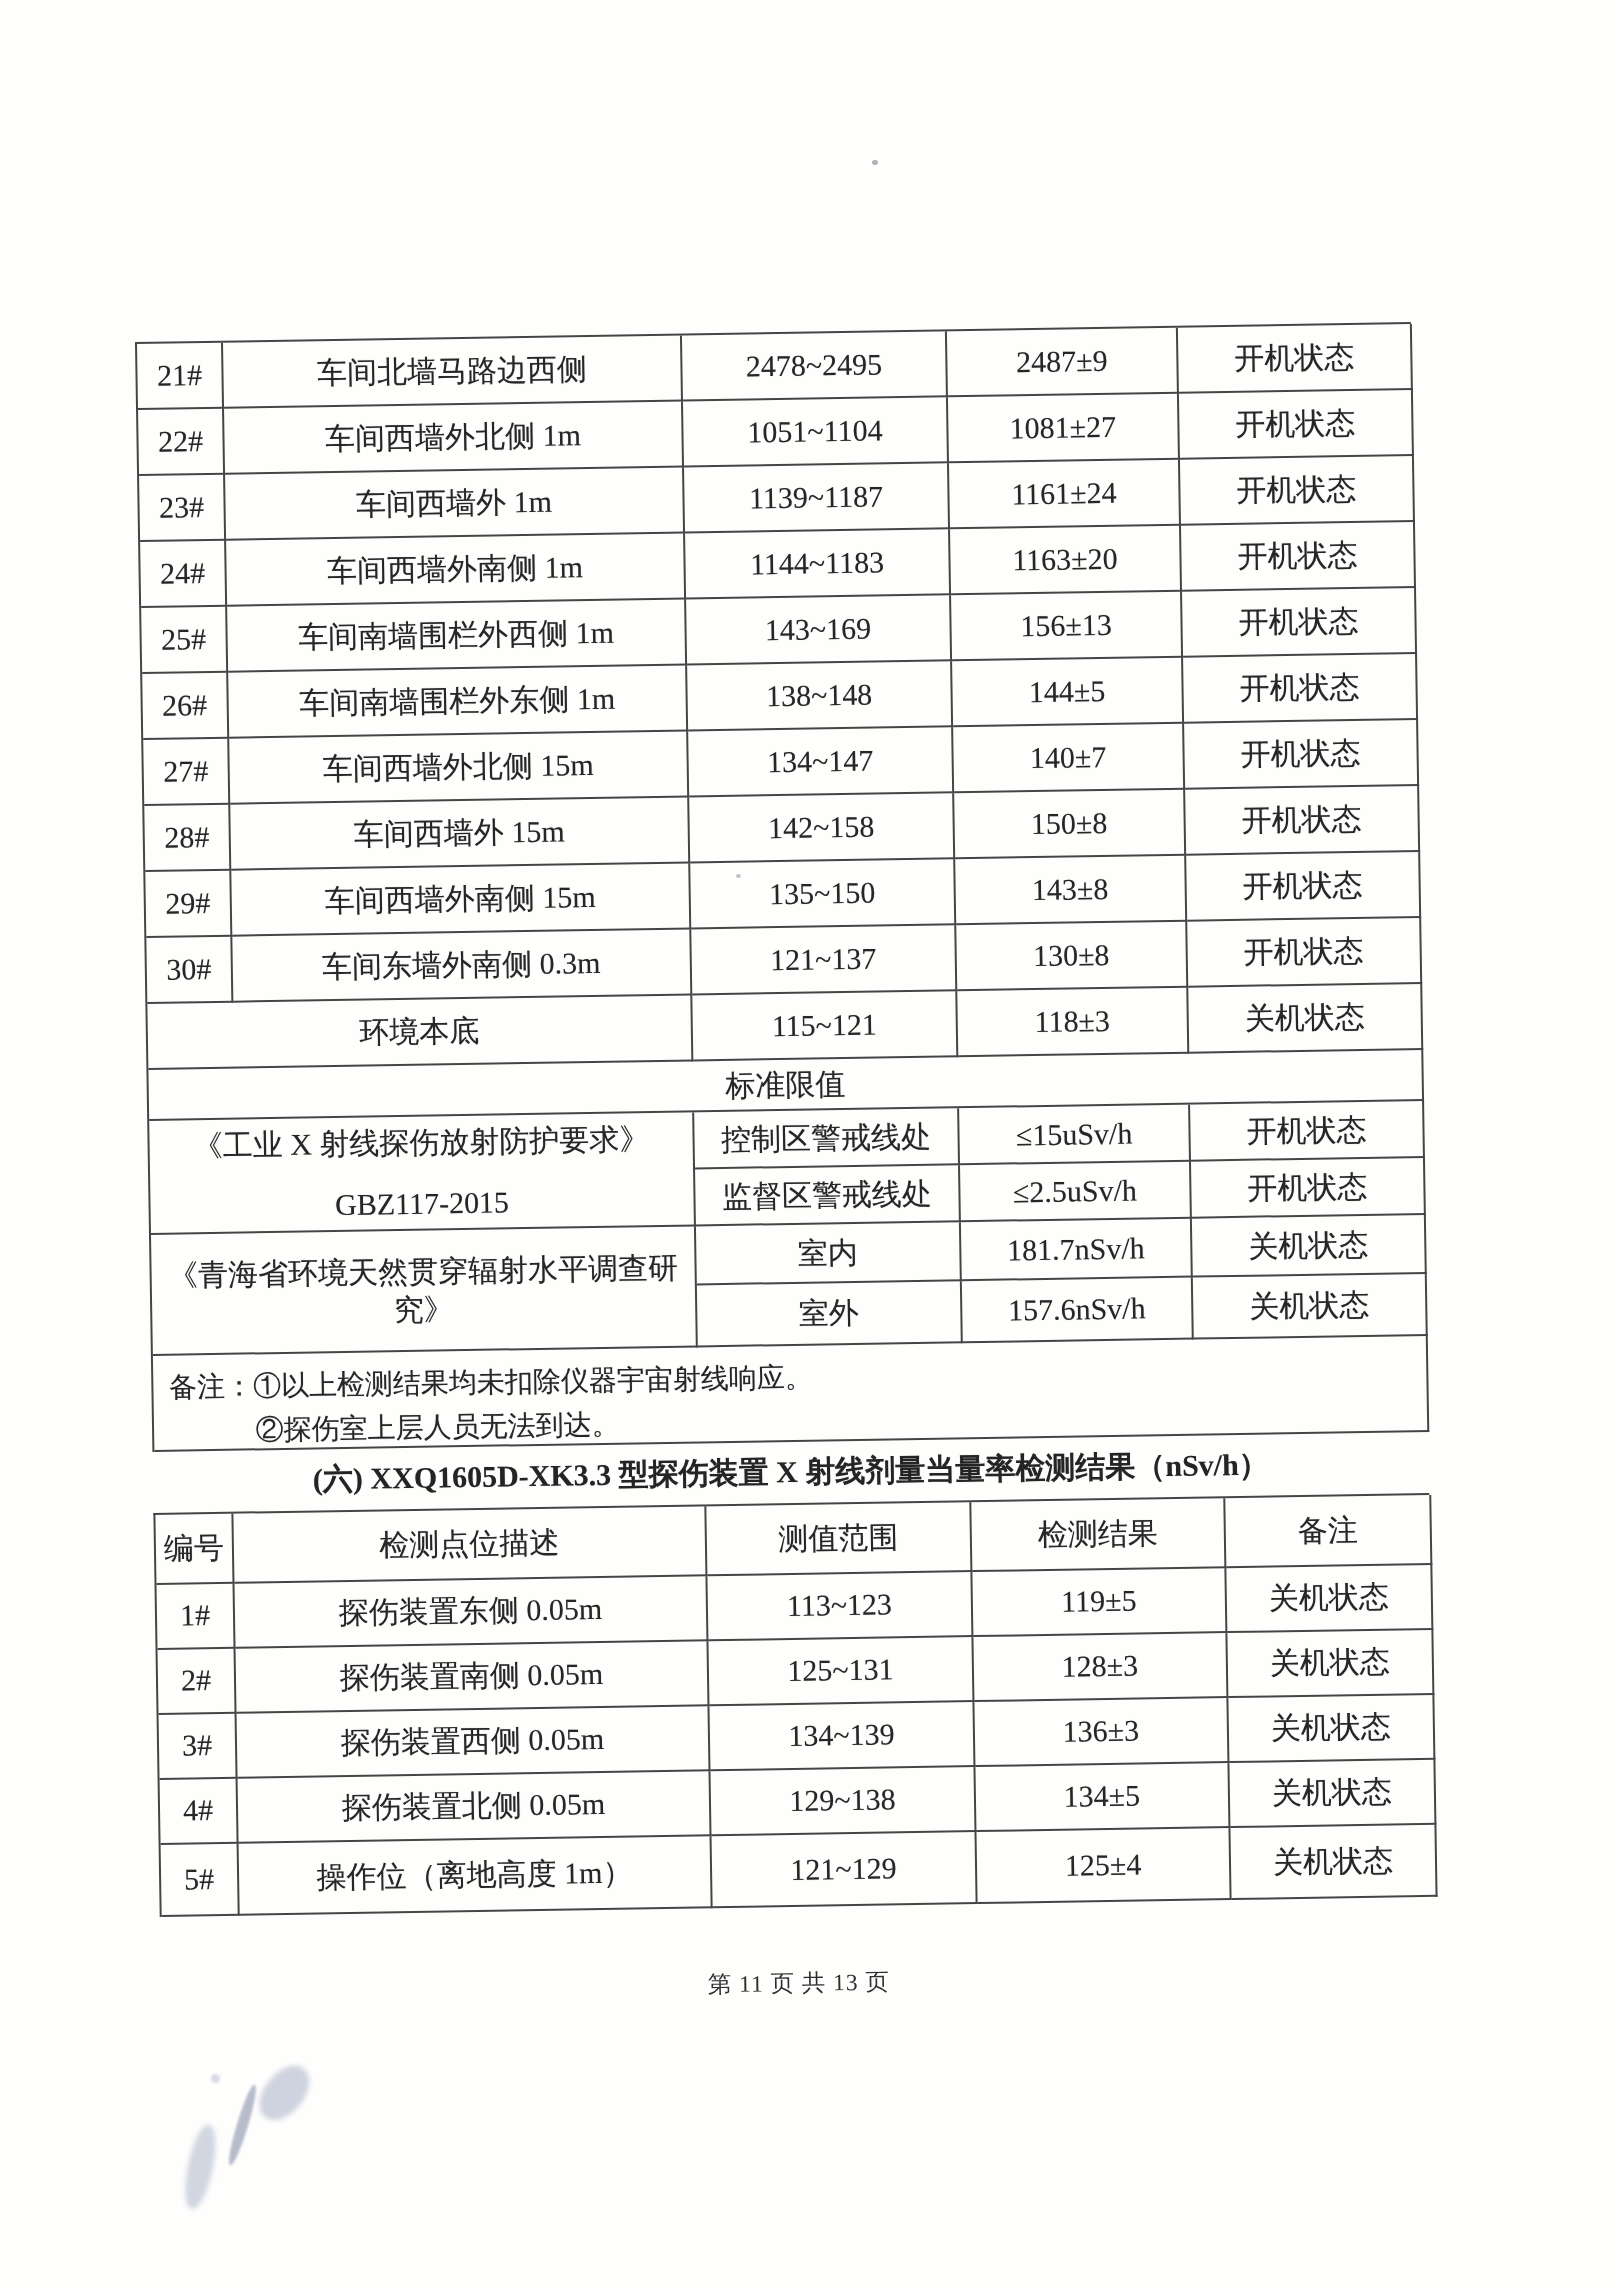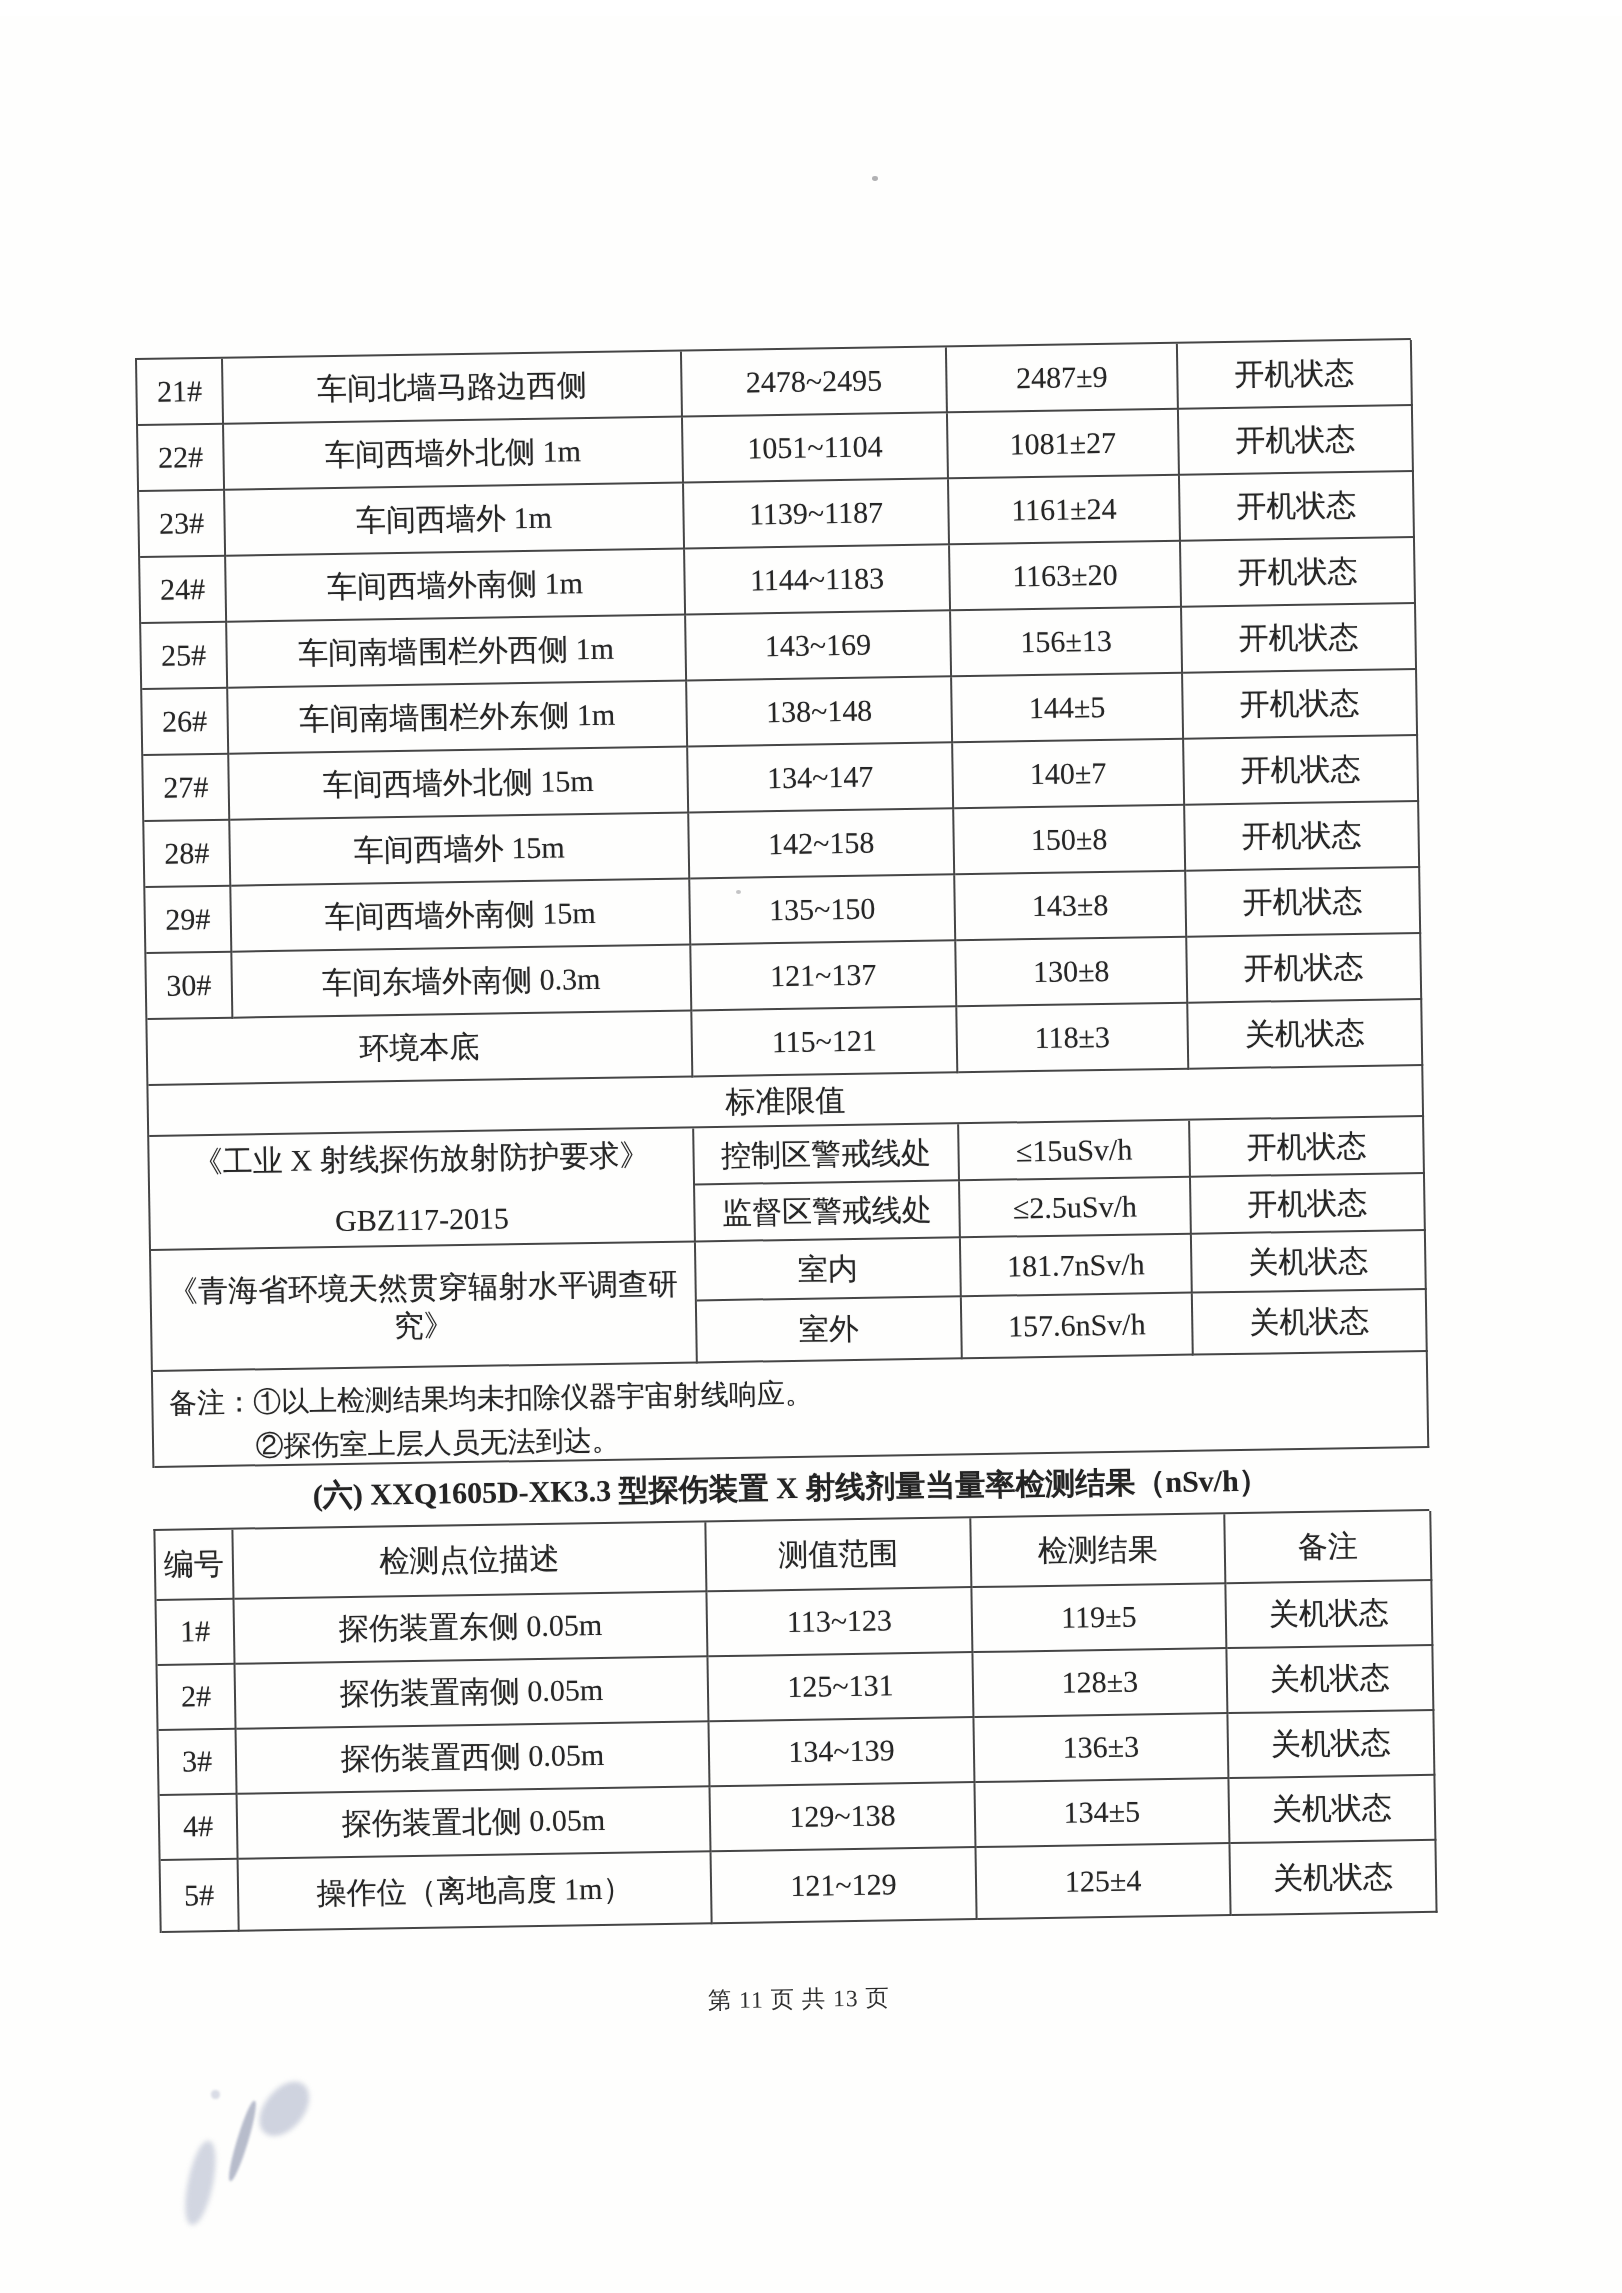--- a/index.html
+++ b/index.html
@@ -12,21 +12,20 @@
     height: 2294px;
     position: relative;
     overflow: hidden;
     font-family: "Liberation Serif", "DejaVu Serif", serif;
     color: #262626;
   }
   .page {
     position: absolute;
     inset: 0;
     background: #fefefdff;
-    margin-top: 16px;
   }
   
   .content {
     position: absolute;
     left: 148px;
     top: 332px;
     width: 1276px;
     transform: rotate(-0.9deg);
     transform-origin: 50% 50%;
   }

